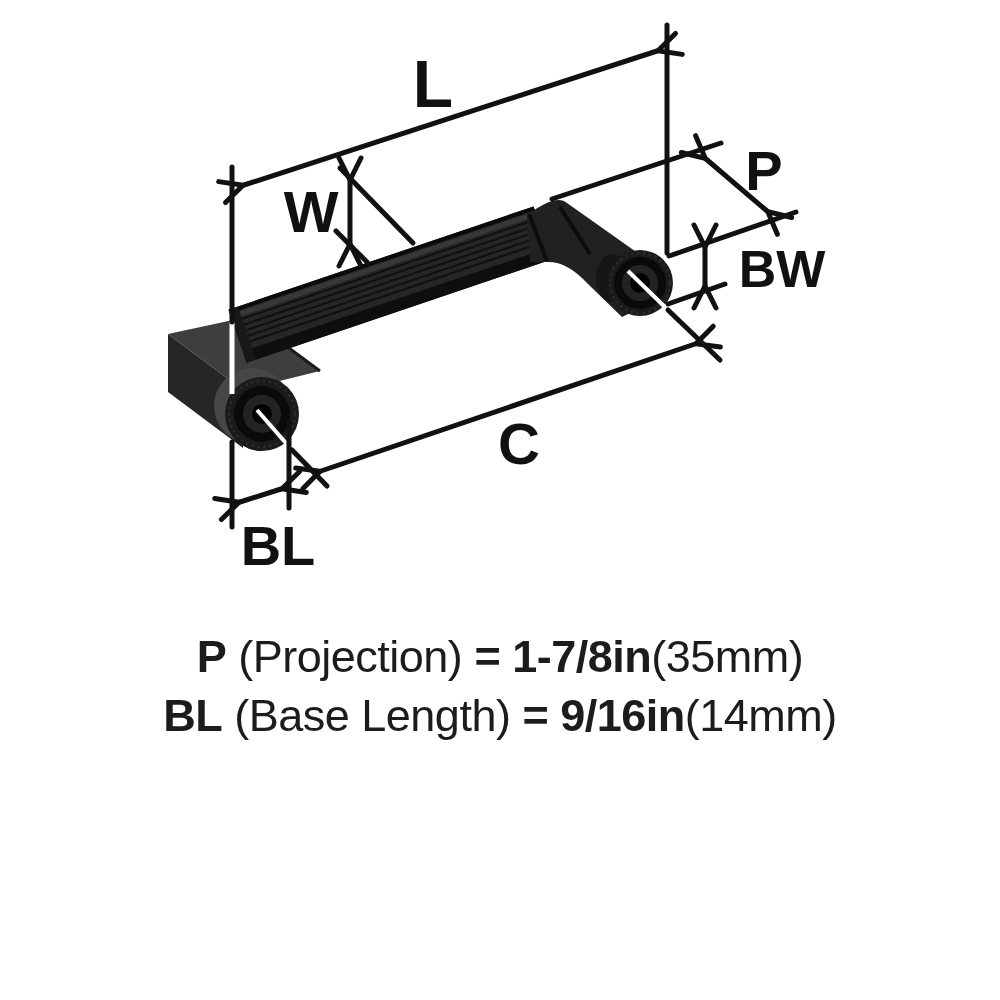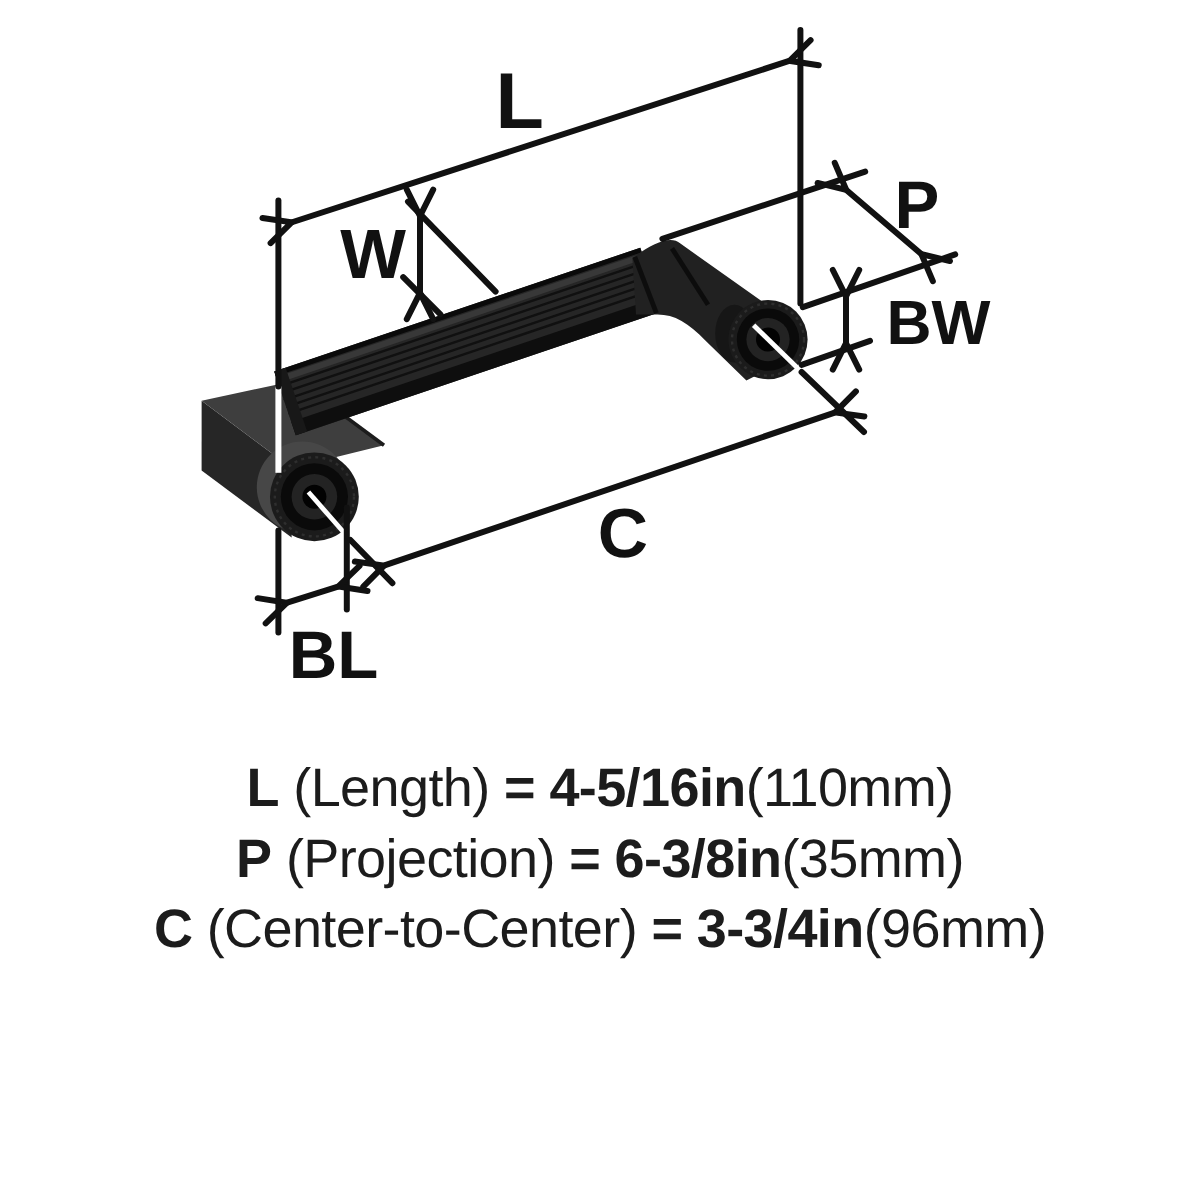--- a/index.html
+++ b/index.html
@@ -99,23 +99,20 @@
       <text class="dim-label" x="311" y="232" font-size="58">W</text>
       <text class="dim-label" x="764" y="190" font-size="56">P</text>
       <text class="dim-label" x="782" y="287" font-size="52">BW</text>
       <text class="dim-label" x="519" y="464" font-size="58">C</text>
       <text class="dim-label" x="278" y="565" font-size="56">BL</text>
     </g>
   </svg>
 
   <div class="specs">
     <div class="spec-row">
-      <b>L</b><span> (Length) </span><b>= 4-5/16in</b><span>(110mm)</span>
+      <b>P</b><span> (Projection) </span><b>= 1-7/8in</b><span>(35mm)</span>
     </div>
     <div class="spec-row">
-      <b>P</b><span> (Projection) </span><b>= 6-3/8in</b><span>(35mm)</span>
-    </div>
-    <div class="spec-row">
-      <b>C</b><span> (Center-to-Center) </span><b>= 3-3/4in</b><span>(96mm)</span>
+      <b>BL</b><span> (Base Length) </span><b>= 9/16in</b><span>(14mm)</span>
     </div>
   </div>
 
 </div>
 
 </body></html>

